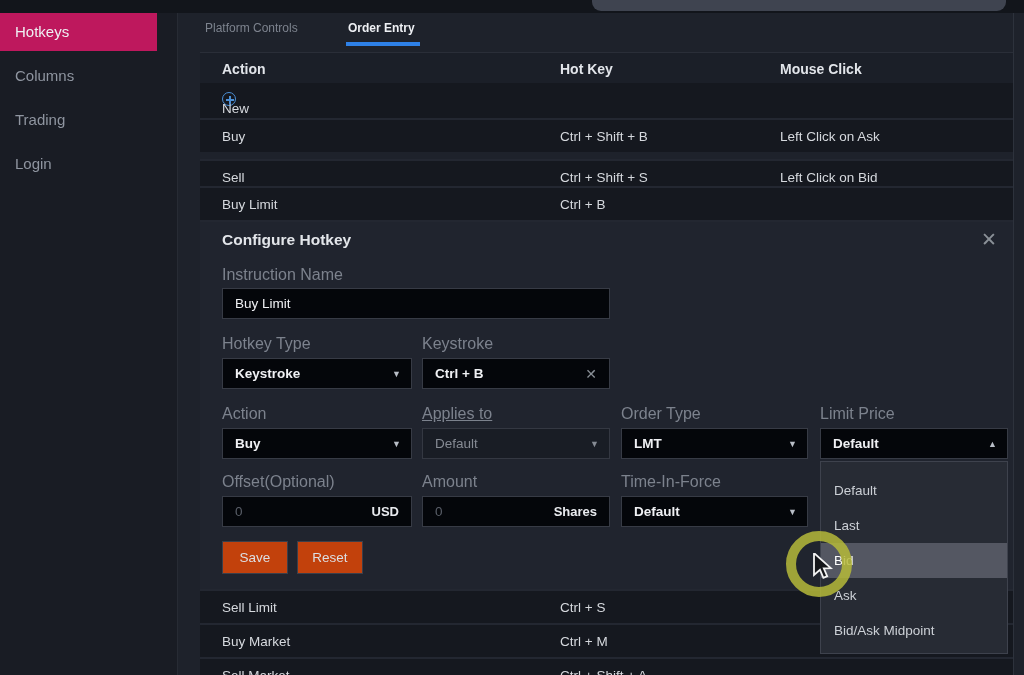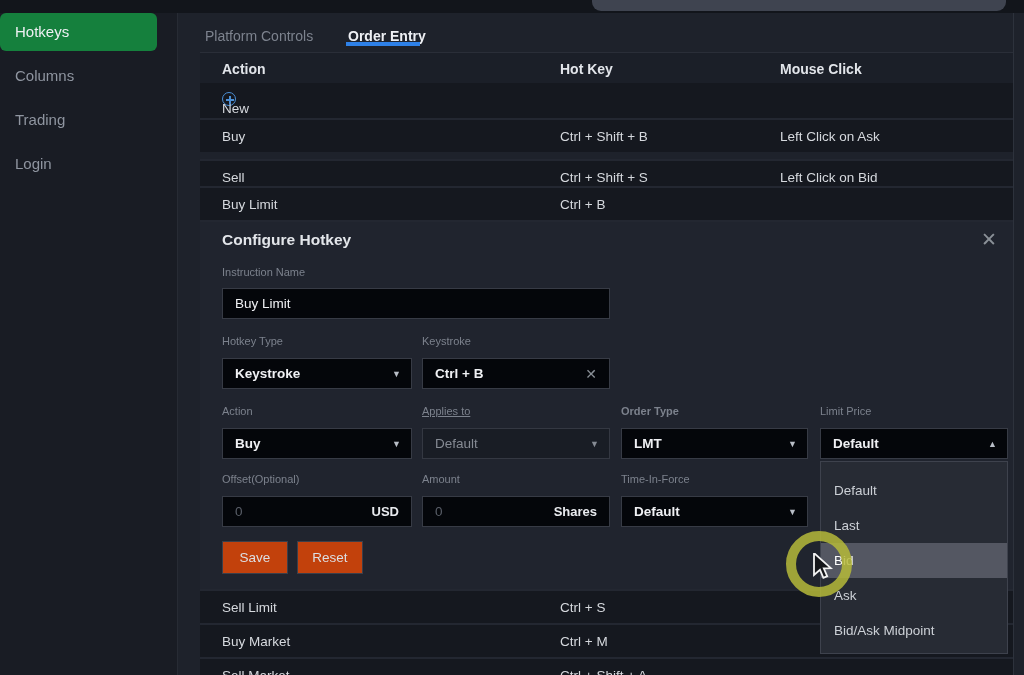--- a/index.html
+++ b/index.html
@@ -7,27 +7,27 @@
   body {
     font-family:"Liberation Sans","DejaVu Sans",sans-serif;
     background:#1e222b; color:#d6d9de; position:relative;
   }
   
   .topbar { position:absolute; left:0; top:0; width:1024px; height:13px; background:#12151b; overflow:hidden; z-index:5; }
   .search-sliver { position:absolute; left:592px; top:-9px; width:414px; height:20px; background:#3f4450; border-radius:9px; }
   
   .sidebar { position:absolute; left:0; top:13px; width:178px; height:662px; background:#191c24; border-right:1px solid #272b34; }
   .side-item { height:38px; line-height:38px; padding-left:15px; font-size:15px; color:#8f95a0; margin-bottom:6px; cursor:pointer; }
-  .side-item.active { background:#15803d; color:#eef0f3; width:157px;border-radius:6px; }
+  .side-item.active { background:#be185d; color:#eef0f3; width:157px; }
   
   .main { position:absolute; left:200px; top:13px; width:813px; height:662px; }
   .gutter { position:absolute; left:1013px; top:13px; width:11px; height:662px; background:#1e222b; border-left:1px solid #2d323c; }
   
   .tabs { position:absolute; left:0; top:0; height:39px; width:100%; }
-  .tab { position:absolute; top:15px; font-size:14px; color:#7d838e; cursor:pointer; }
+  .tab { position:absolute; top:8px; font-size:12px; color:#7d838e; cursor:pointer; }
   .tab.t0 { left:5px; }
   .tab.t1 { left:148px; color:#eef0f4; font-weight:bold; }
   .tab-underline { position:absolute; left:146px; top:29px; width:74px; height:4px; background:#2e81e8; }
   
   .thead { position:absolute; left:0; top:39px; width:813px; height:31px; background:#1b1f28; border-top:1px solid #2a2e38; }
   .thead span { position:absolute; top:8px; font-size:14px; font-weight:bold; color:#e2e5ea; }
   .c-action { left:22px; } .c-hotkey { left:360px; } .c-mouse { left:580px; }
   .trow { position:absolute; left:0; width:813px; height:34px; background:#15181f; border-top:2px solid #232731; cursor:pointer; }
   .trow span { position:absolute; top:9px; font-size:13.5px; color:#d6d9de; }
   .row-new { top:70px; border-top:none; height:35px; }
@@ -35,21 +35,21 @@
   .row-selllimit { top:576px; } .row-buymarket { top:610px; } .row-sellmarket { top:644px; }
   .newlink { position:absolute; left:22px; top:9px; font-size:13.5px; color:#4b8fd6; display:flex; align-items:center; gap:7px; cursor:pointer; }
   .plus-circ { display:inline-block; width:14px; height:14px; border:1.5px solid #4b8fd6; border-radius:50%; position:relative; }
   .plus-circ:before, .plus-circ:after { content:""; position:absolute; background:#4b8fd6; }
   .plus-circ:before { left:6px; top:3px; width:2px; height:8px; }
   .plus-circ:after { left:3px; top:6px; width:8px; height:2px; }
   
   .panel { position:absolute; left:0; top:207px; width:813px; height:369px; background:#20242e; border-top:2px solid #232731; }
   .panel-title { position:absolute; left:22px; top:9px; font-size:15.5px; font-weight:bold; color:#e3e6ea; }
   .close-x { position:absolute; right:16px; top:6px; font-size:19px; color:#8a9097; cursor:pointer; }
-  .flabel { position:absolute; font-size:11px; color:#7c828d; }
+  .flabel { position:absolute; font-size:16px; color:#7c828d; }
   .tinput { position:absolute; height:31px; background:#04060a; border:1px solid #373b45; color:#f0f1f4;
             font-size:13.5px; font-family:inherit; padding:0 12px; outline:none; }
   .sel { position:absolute; height:31px; background:#04060a; border:1px solid #373b45; display:flex;
          align-items:center; justify-content:space-between; padding:0 10px 0 12px; cursor:pointer; }
   .sel .val { font-size:13.5px; color:#f0f1f4; font-weight:bold; }
   .sel .caret { font-size:9px; color:#b9bec7; }
   .sel.disabled { background:#191d25; border-color:#343842; }
   .sel.disabled .val { color:#868b94; font-weight:normal; }
   .sel.disabled .caret { color:#868b94; }
   .unitwrap { position:absolute; height:31px; background:#04060a; border:1px solid #373b45; display:flex;
@@ -62,21 +62,21 @@
            align-items:center; justify-content:space-between; padding:0 12px; }
   .kwrap .val { font-size:13.5px; font-weight:bold; color:#f0f1f4; }
   .kwrap .clear { color:#8a9097; font-size:14px; cursor:pointer; }
   .btn { position:absolute; top:319px; height:33px; width:66px; background:#c2410c; border:1px solid #3b3f4a;
          color:#dcdfe4; font-size:13.5px; font-family:inherit; cursor:pointer; }
   
   .l-r1 { left:22px; top:44px; }
   .f-instr { left:22px; top:66px; width:388px; }
   .l-hkt { left:22px; top:113px; } .l-ks { left:222px; top:113px; }
   .f-hkt { left:22px; top:136px; width:190px; } .f-ks { left:222px; top:136px; width:188px; }
-  .l-act { left:22px; top:183px; } .l-app { left:222px; top:183px;text-decoration:underline; } .l-ot { left:421px; top:183px;font-weight:bold; } .l-lp { left:620px; top:183px; }
+  .l-act { left:22px; top:183px; } .l-app { left:222px; top:183px;text-decoration:underline; } .l-ot { left:421px; top:183px; } .l-lp { left:620px; top:183px; }
   .f-act { left:22px; top:206px; width:190px; } .f-app { left:222px; top:206px; width:188px; }
   .f-ot { left:421px; top:206px; width:187px; } .f-lp { left:620px; top:206px; width:188px; }
   .l-off { left:22px; top:251px; } .l-amt { left:222px; top:251px; } .l-tif { left:421px; top:251px; }
   .f-off { left:22px; top:274px; width:190px; } .f-amt { left:222px; top:274px; width:188px; }
   .f-tif { left:421px; top:274px; width:187px; }
   .b-save { left:22px; } .b-reset { left:97px; }
   
   .menu { position:absolute; left:620px; top:448px; width:188px; height:193px; background:#272b34;
           border:1px solid #3e424d; z-index:40; padding-top:11px; }
   .mitem { height:35px; line-height:35px; padding-left:13px; font-size:13.5px; color:#ccd0d6; cursor:pointer; }

